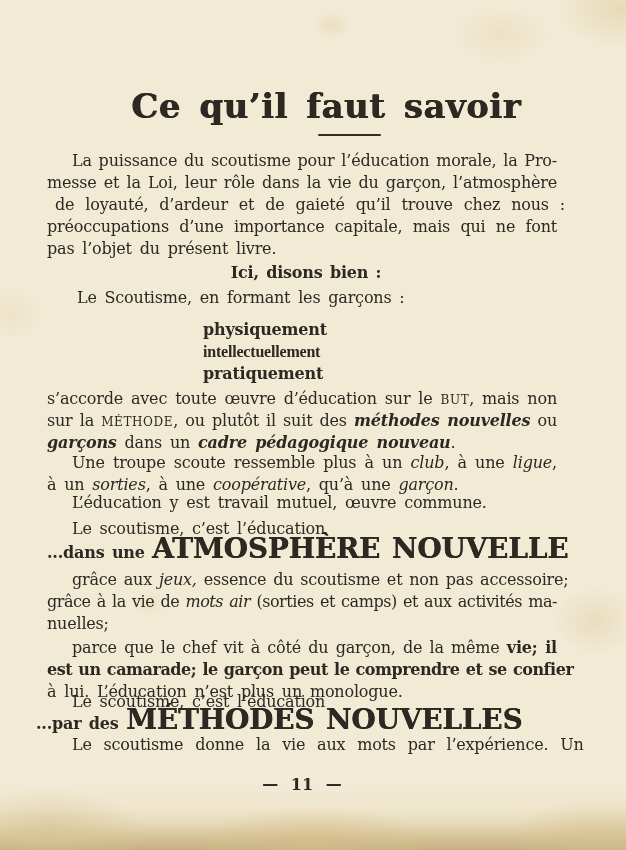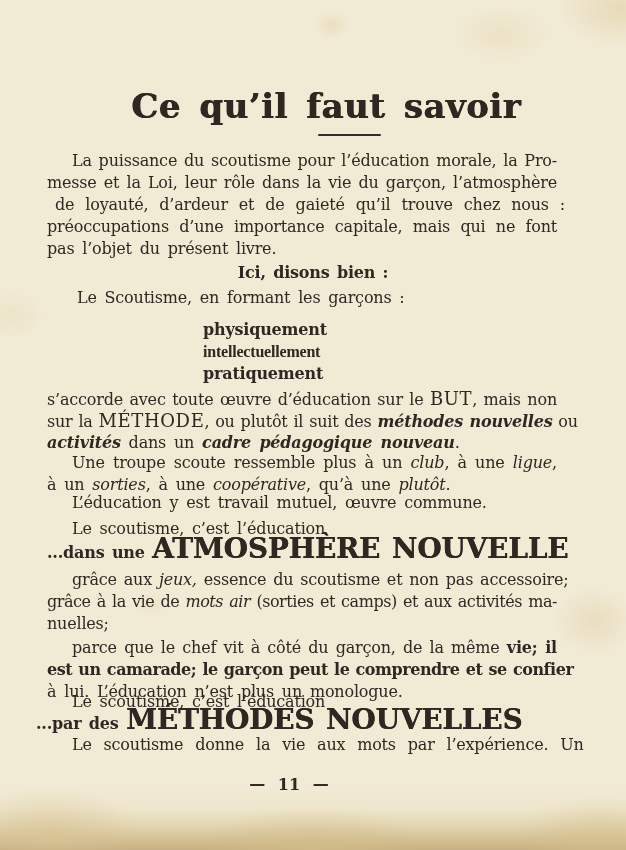--- a/index.html
+++ b/index.html
@@ -44,51 +44,52 @@
   .line.just{
     text-align:justify;
     -moz-text-align-last:justify;
     text-align-last:justify;
     word-spacing:1px;
   }
   .line.tight{letter-spacing:-.45px;}
   .s-b{font-weight:bold;}
   .s-i{font-style:italic;}
   .s-bi{font-style:italic;font-weight:bold;}
-  .s-sc{font-size:18px;letter-spacing:.6px;}
+  .s-sc{font-size:12px;letter-spacing:.6px;}
   .s-h{font-size:28px;font-weight:bold;letter-spacing:-.2px;text-shadow:.3px 0 0 currentColor;}
   #page-number{
     position:absolute;top:774px;left:0;width:578px;
     text-align:center;
     font-size:16px;line-height:22px;font-weight:bold;
     word-spacing:7px;
+    padding-left:13px;
   }
 </style>
 </head>
 <body>
 
 <div id="scan-page" style="color: rgb(45, 40, 34);">
   <div id="page-title">Ce qu’il faut savoir</div>
   <div id="title-rule"></div>
   <div id="text-layer">
       <div class="line just" style="top: 150px; left: 47px; width: 510px; padding-left: 25px;"><span>La puissance du scoutisme pour l’éducation morale, la Pro-</span></div>
       <div class="line just" style="top: 172px; left: 47px; width: 510px;"><span>messe et la Loi, leur rôle dans la vie du garçon, l’atmosphère</span></div>
       <div class="line just" style="top: 194px; left: 55px; width: 510px;"><span>de loyauté, d’ardeur et de gaieté qu’il trouve chez nous :</span></div>
       <div class="line just" style="top: 216px; left: 47px; width: 510px;"><span>préoccupations d’une importance capitale, mais qui ne font</span></div>
       <div class="line" style="top: 238px; left: 47px; width: 510px; word-spacing: 3px;"><span>pas l’objet du présent livre.</span></div>
-      <div class="line" style="top: 262px; left: 58px; width: 510px; text-align: center;"><span class="s-b">Ici, disons bien :</span></div>
+      <div class="line" style="top: 262px; left: 51px; width: 510px; text-align: center;"><span class="s-b">Ici, disons bien :</span></div>
       <div class="line" style="top: 287px; left: 77px; width: 480px; word-spacing: 3px;"><span>Le Scoutisme, en formant les garçons :</span></div>
       <div class="line" style="top: 319px; left: 203px; width: 360px;"><span class="s-b">physiquement</span></div>
       <div class="line" style="top: 341px; left: 203px; width: 360px; font-family: Liberation Serif, serif;"><span class="s-b">intellectuellement</span></div>
       <div class="line" style="top: 363px; left: 203px; width: 360px;"><span class="s-b">pratiquement</span></div>
       <div class="line just" style="top: 388px; left: 47px; width: 510px;"><span>s’accorde avec toute œuvre d’éducation sur le </span><span class="s-sc">BUT</span><span>, mais non</span></div>
       <div class="line just" style="top: 410px; left: 47px; width: 510px;"><span>sur la </span><span class="s-sc">MÉTHODE</span><span>, ou plutôt il suit des </span><span class="s-bi">méthodes nouvelles</span><span> ou</span></div>
-      <div class="line" style="top: 432px; left: 47px; width: 510px; word-spacing: 3px;"><span class="s-bi">activités</span><span> dans un </span><span class="s-bi">cadre pédagogique nouveau</span><span>.</span></div>
+      <div class="line" style="top: 432px; left: 47px; width: 510px; word-spacing: 3px;"><span class="s-bi">garçons</span><span> dans un </span><span class="s-bi">cadre pédagogique nouveau</span><span>.</span></div>
       <div class="line just" style="top: 452px; left: 47px; width: 510px; padding-left: 25px;"><span>Une troupe scoute ressemble plus à un </span><span class="s-i">club</span><span>, à une </span><span class="s-i">ligue</span><span>,</span></div>
-      <div class="line" style="top: 474px; left: 47px; width: 510px; word-spacing: 3px;"><span>à un </span><span class="s-i">sorties</span><span>, à une </span><span class="s-i">coopérative</span><span>, qu’à une </span><span class="s-i">plutôt</span><span>.</span></div>
+      <div class="line" style="top: 474px; left: 47px; width: 510px; word-spacing: 3px;"><span>à un </span><span class="s-i">sorties</span><span>, à une </span><span class="s-i">coopérative</span><span>, qu’à une </span><span class="s-i">garçon</span><span>.</span></div>
       <div class="line" style="top: 492px; left: 47px; width: 510px; padding-left: 25px; word-spacing: 3px;"><span>L’éducation y est travail mutuel, œuvre commune.</span></div>
       <div class="line" style="top: 518px; left: 72px; width: 480px; word-spacing: 3px;"><span>Le scoutisme, c’est l’éducation</span></div>
       <div class="line" style="top: 538px; left: 47px; width: 510px; text-align: right; padding-right: 7px;"><span class="s-b">...dans une </span><span class="s-h">ATMOSPHÈRE NOUVELLE</span></div>
       <div class="line" style="top: 569px; left: 47px; width: 510px; padding-left: 25px; word-spacing: 2px;"><span>grâce aux </span><span class="s-i">jeux,</span><span> essence du scoutisme et non pas accessoire;</span></div>
       <div class="line just tight" style="top: 591px; left: 47px; width: 510px;"><span>grâce à la vie de </span><span class="s-i">mots air</span><span> (sorties et camps) et aux activités ma-</span></div>
       <div class="line" style="top: 613px; left: 47px; width: 510px;"><span>nuelles;</span></div>
       <div class="line just" style="top: 637px; left: 47px; width: 510px; padding-left: 25px;"><span>parce que le chef vit à côté du garçon, de la même </span><span class="s-b">vie; il</span></div>
       <div class="line just tight" style="top: 659px; left: 47px; width: 510px;"><span class="s-b">est un camarade; le garçon peut le comprendre et se confier</span></div>
       <div class="line" style="top: 681px; left: 47px; width: 510px; word-spacing: 3px;"><span>à lui. L’éducation n’est plus un monologue.</span></div>
       <div class="line" style="top: 691px; left: 72px; width: 480px; word-spacing: 3px;"><span>Le scoutisme, c’est l’éducation</span></div>

